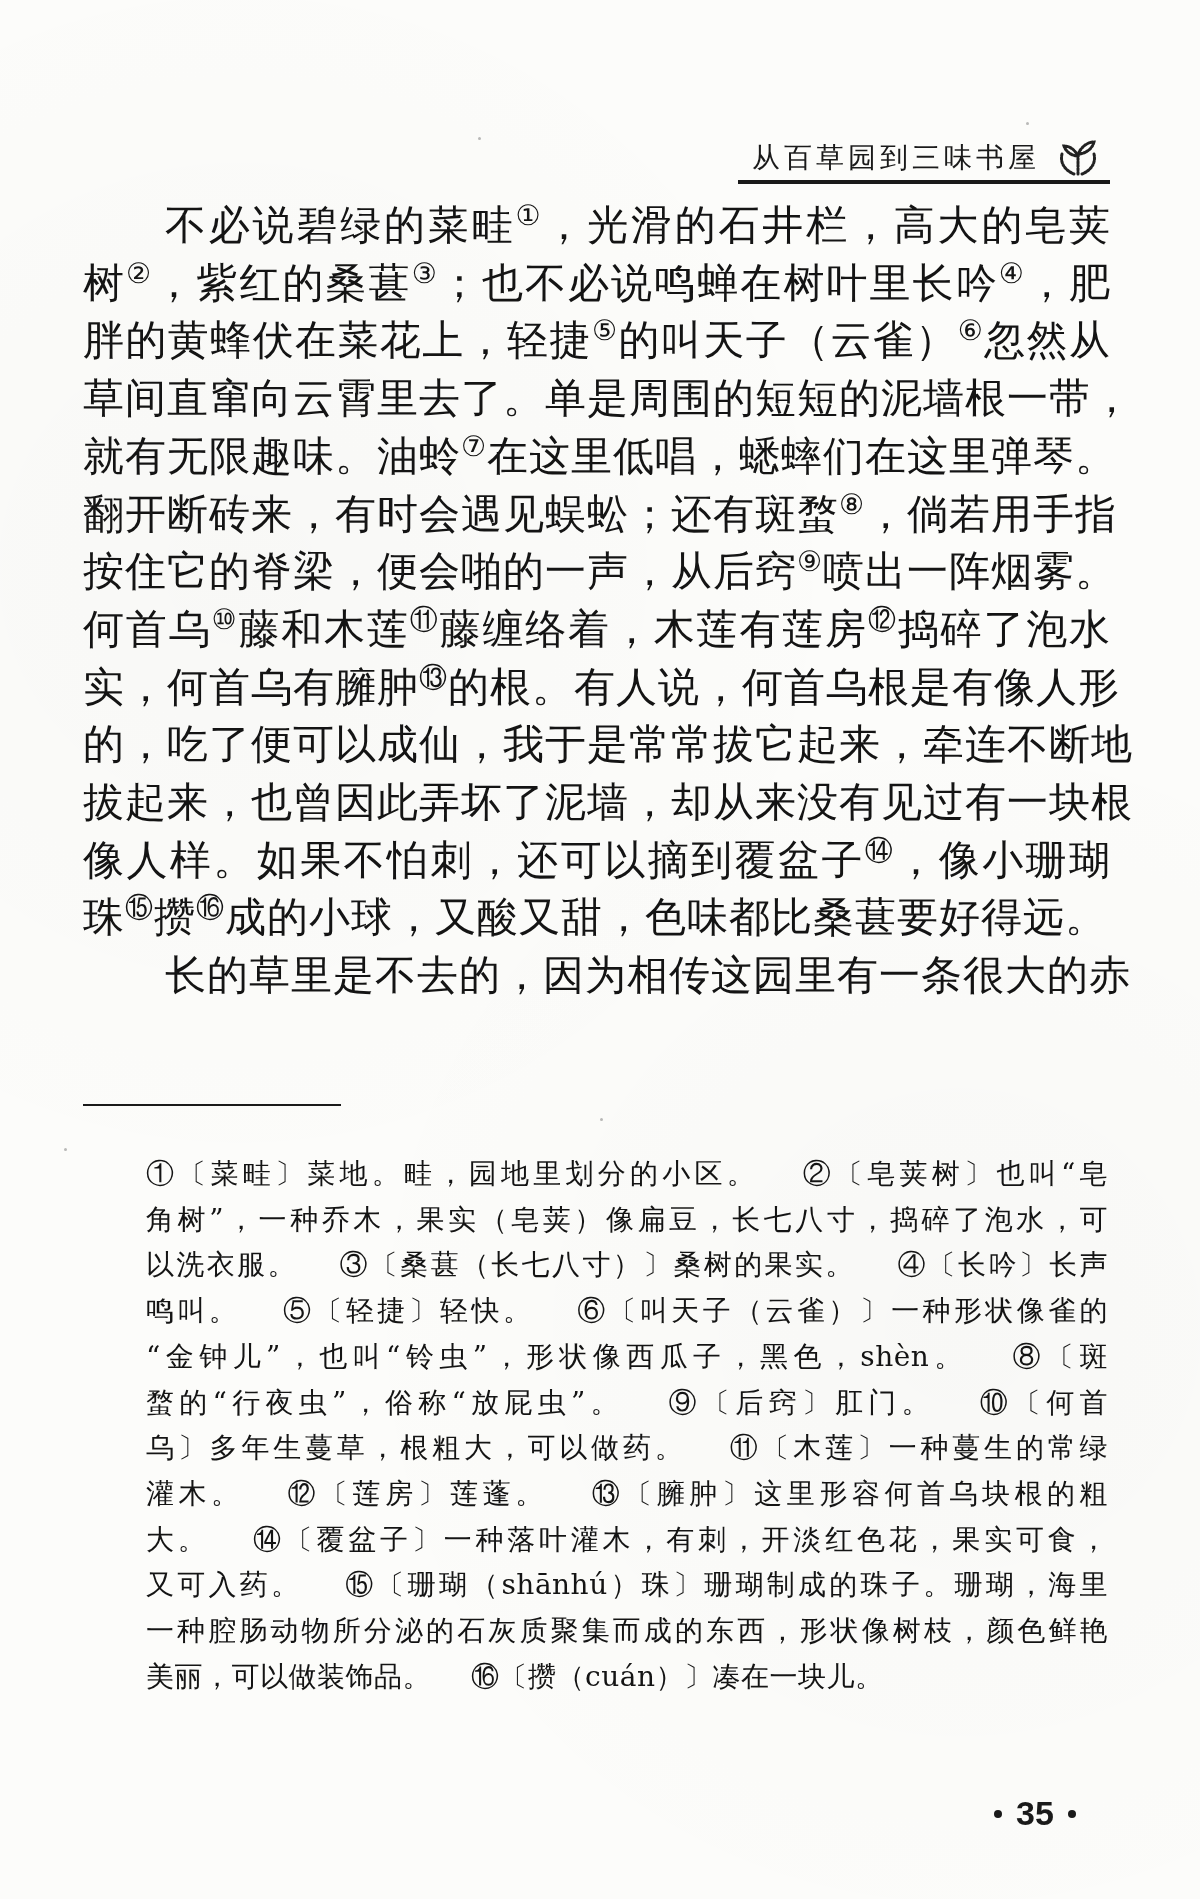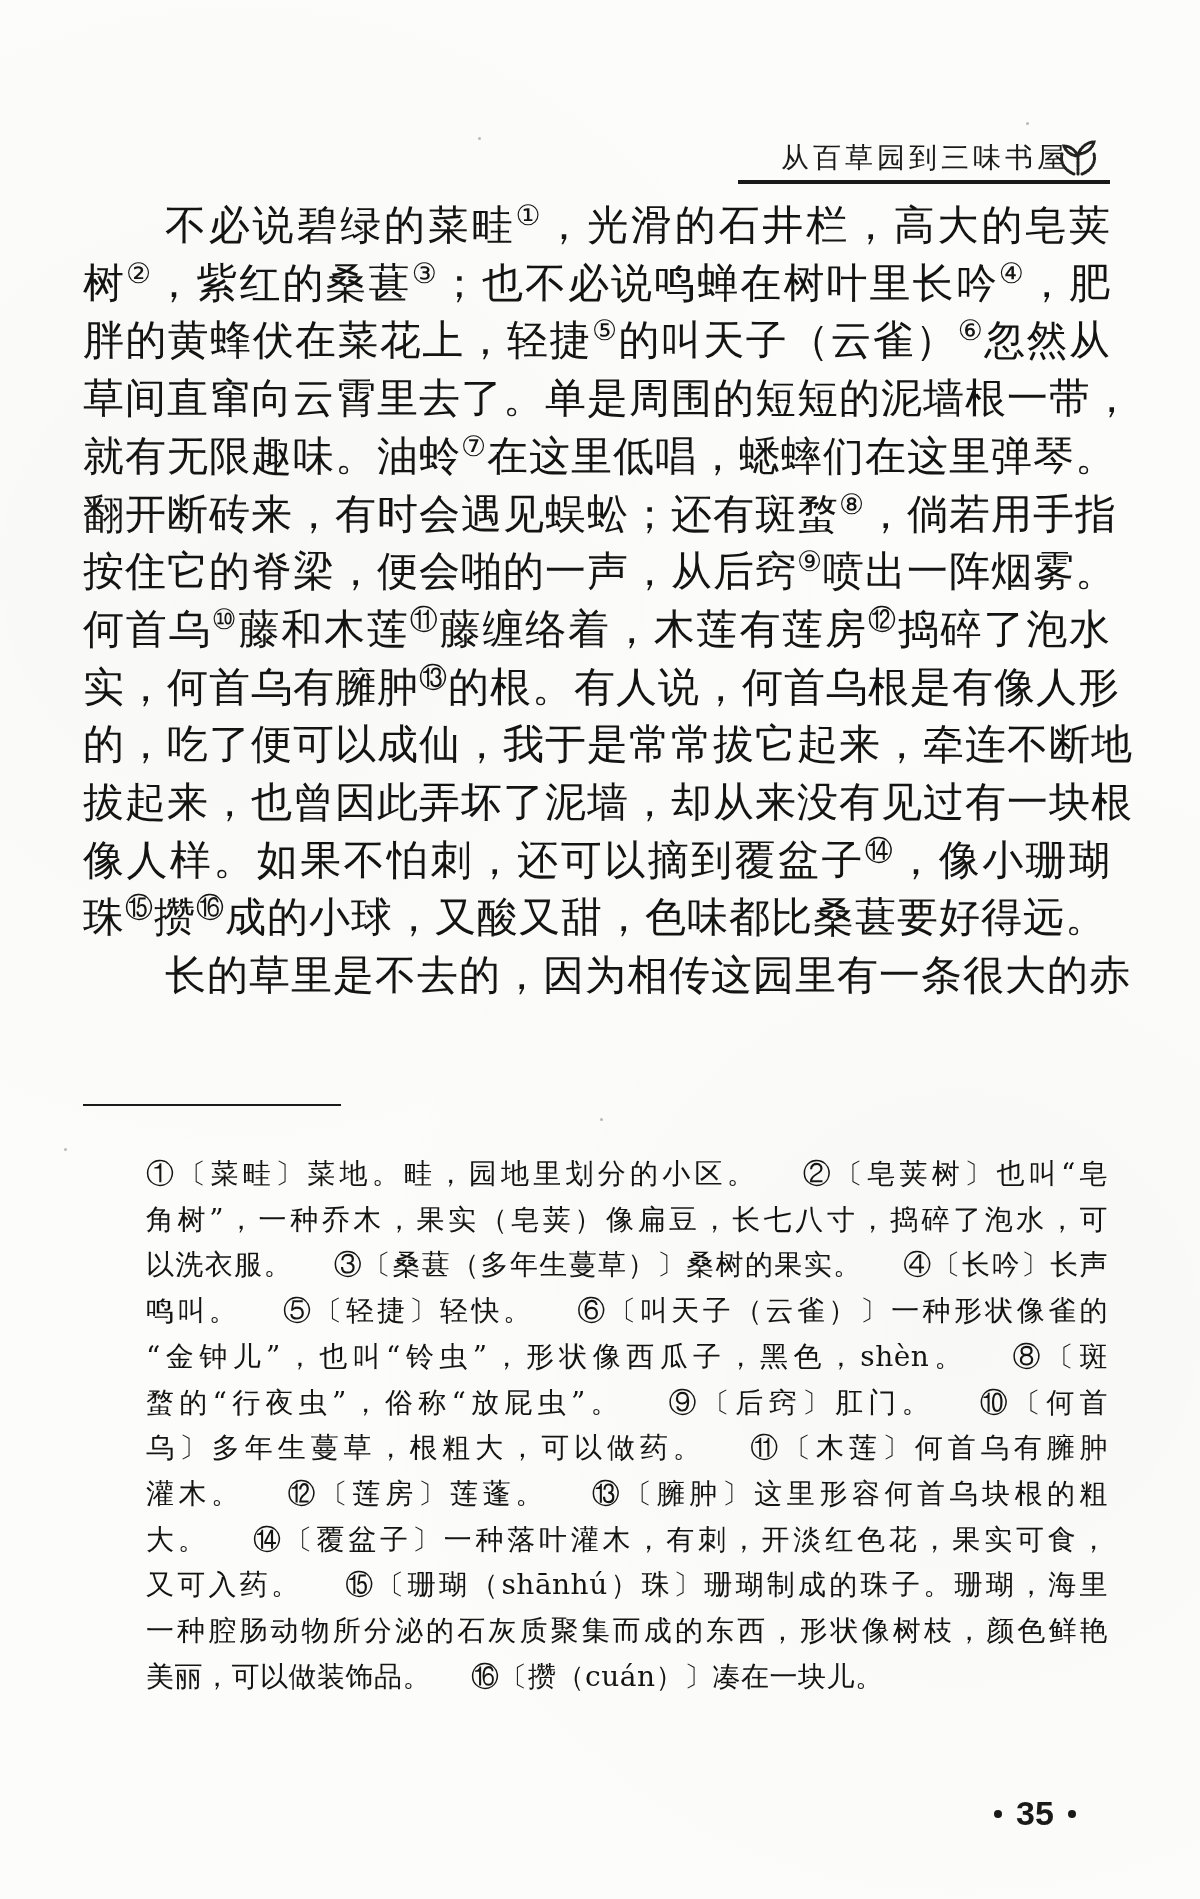--- a/index.html
+++ b/index.html
@@ -37,21 +37,20 @@
     .running-header .title {
       position: absolute;
       left: 14px;
       top: 2px;
       font-family: "DejaVu Sans", "Liberation Sans", sans-serif;
       font-size: 28px;
       letter-spacing: 4px;
       line-height: 36px;
       color: #1a1a1a;
       white-space: nowrap;
-      margin-left: 29px;
     }
     .running-header .sprout-icon {
       position: absolute;
       left: 316px;
       top: 0px;
       width: 48px;
       height: 40px;
     }
     
     .body-text {
@@ -178,25 +177,25 @@
     <span class="line"><span>像人样。如果不怕刺，还可以摘到覆盆子</span><span class="note-ref">⑭</span><span>，像小珊瑚</span></span>
     <span class="line last"><span>珠</span><span class="note-ref">⑮</span><span>攒</span><span class="note-ref">⑯</span><span>成的小球，又酸又甜，色味都比桑葚要好得远。</span></span>
     <span class="line indent"><span>长的草里是不去的，因为相传这园里有一条很大的赤</span></span>
   </div>
 
   <div class="footnote-rule"></div>
 
   <div class="footnotes">
     <span class="fline"><span>①〔菜畦〕菜地。畦，园地里划分的小区。</span><span class="gap"></span><span>②〔皂荚树〕也叫“皂</span></span>
     <span class="fline"><span>角树”，一种乔木，果实（皂荚）像扁豆，长七八寸，捣碎了泡水，可</span></span>
-    <span class="fline"><span>以洗衣服。</span><span class="gap"></span><span>③〔桑葚（多年生蔓草）〕桑树的果实。</span><span class="gap"></span><span>④〔长吟〕长声</span></span>
+    <span class="fline"><span>以洗衣服。</span><span class="gap"></span><span>③〔桑葚（长七八寸）〕桑树的果实。</span><span class="gap"></span><span>④〔长吟〕长声</span></span>
     <span class="fline"><span>鸣叫。</span><span class="gap"></span><span>⑤〔轻捷〕轻快。</span><span class="gap"></span><span>⑥〔叫天子（云雀）〕一种形状像雀的</span></span>
     <span class="fline"><span>“金钟儿”，也叫“铃虫”，形状像西瓜子，黑色，shèn。</span><span class="gap"></span><span>⑧〔斑</span></span>
     <span class="fline"><span>蝥的“行夜虫”，俗称“放屁虫”。</span><span class="gap"></span><span>⑨〔后窍〕肛门。</span><span class="gap"></span><span>⑩〔何首</span></span>
-    <span class="fline"><span>乌〕多年生蔓草，根粗大，可以做药。</span><span class="gap"></span><span>⑪〔木莲〕何首乌有臃肿</span></span>
+    <span class="fline"><span>乌〕多年生蔓草，根粗大，可以做药。</span><span class="gap"></span><span>⑪〔木莲〕一种蔓生的常绿</span></span>
     <span class="fline"><span>灌木。</span><span class="gap"></span><span>⑫〔莲房〕莲蓬。</span><span class="gap"></span><span>⑬〔臃肿〕这里形容何首乌块根的粗</span></span>
     <span class="fline"><span>大。</span><span class="gap"></span><span>⑭〔覆盆子〕一种落叶灌木，有刺，开淡红色花，果实可食，</span></span>
     <span class="fline"><span>又可入药。</span><span class="gap"></span><span>⑮〔珊瑚（shānhú）珠〕珊瑚制成的珠子。珊瑚，海里</span></span>
     <span class="fline"><span>一种腔肠动物所分泌的石灰质聚集而成的东西，形状像树枝，颜色鲜艳</span></span>
     <span class="fline last"><span>美丽，可以做装饰品。</span><span class="gap"></span><span>⑯〔攒（cuán）〕凑在一块儿。</span></span>
   </div>
 
   <div class="page-number">
     <span class="dot"></span><span>35</span><span class="dot"></span>
   </div>

